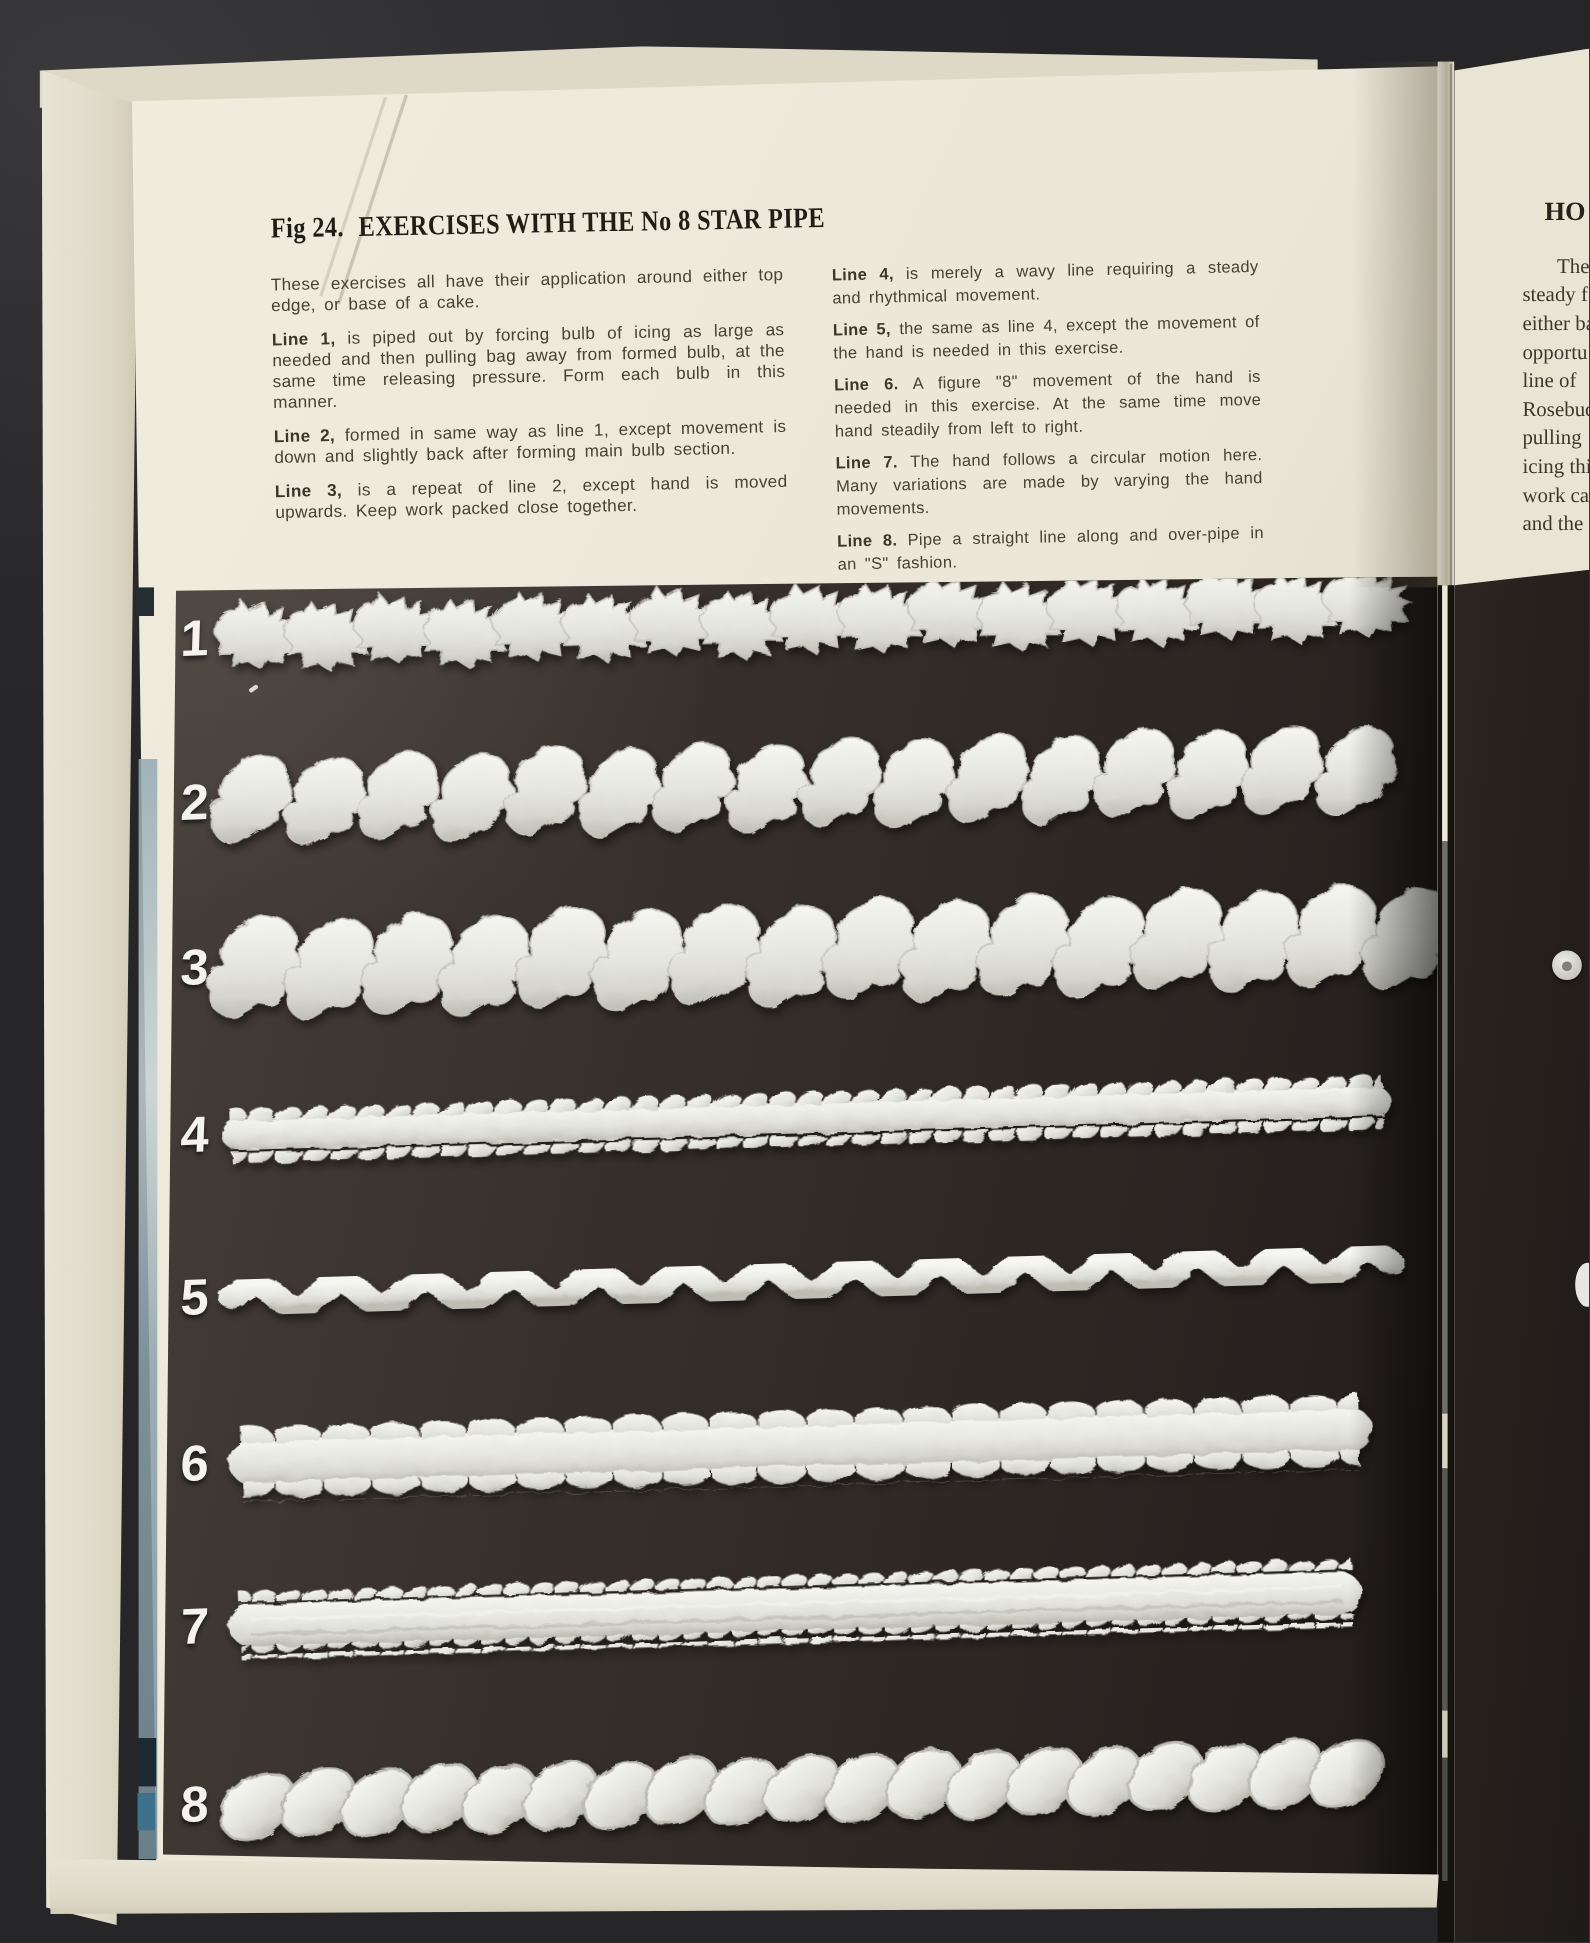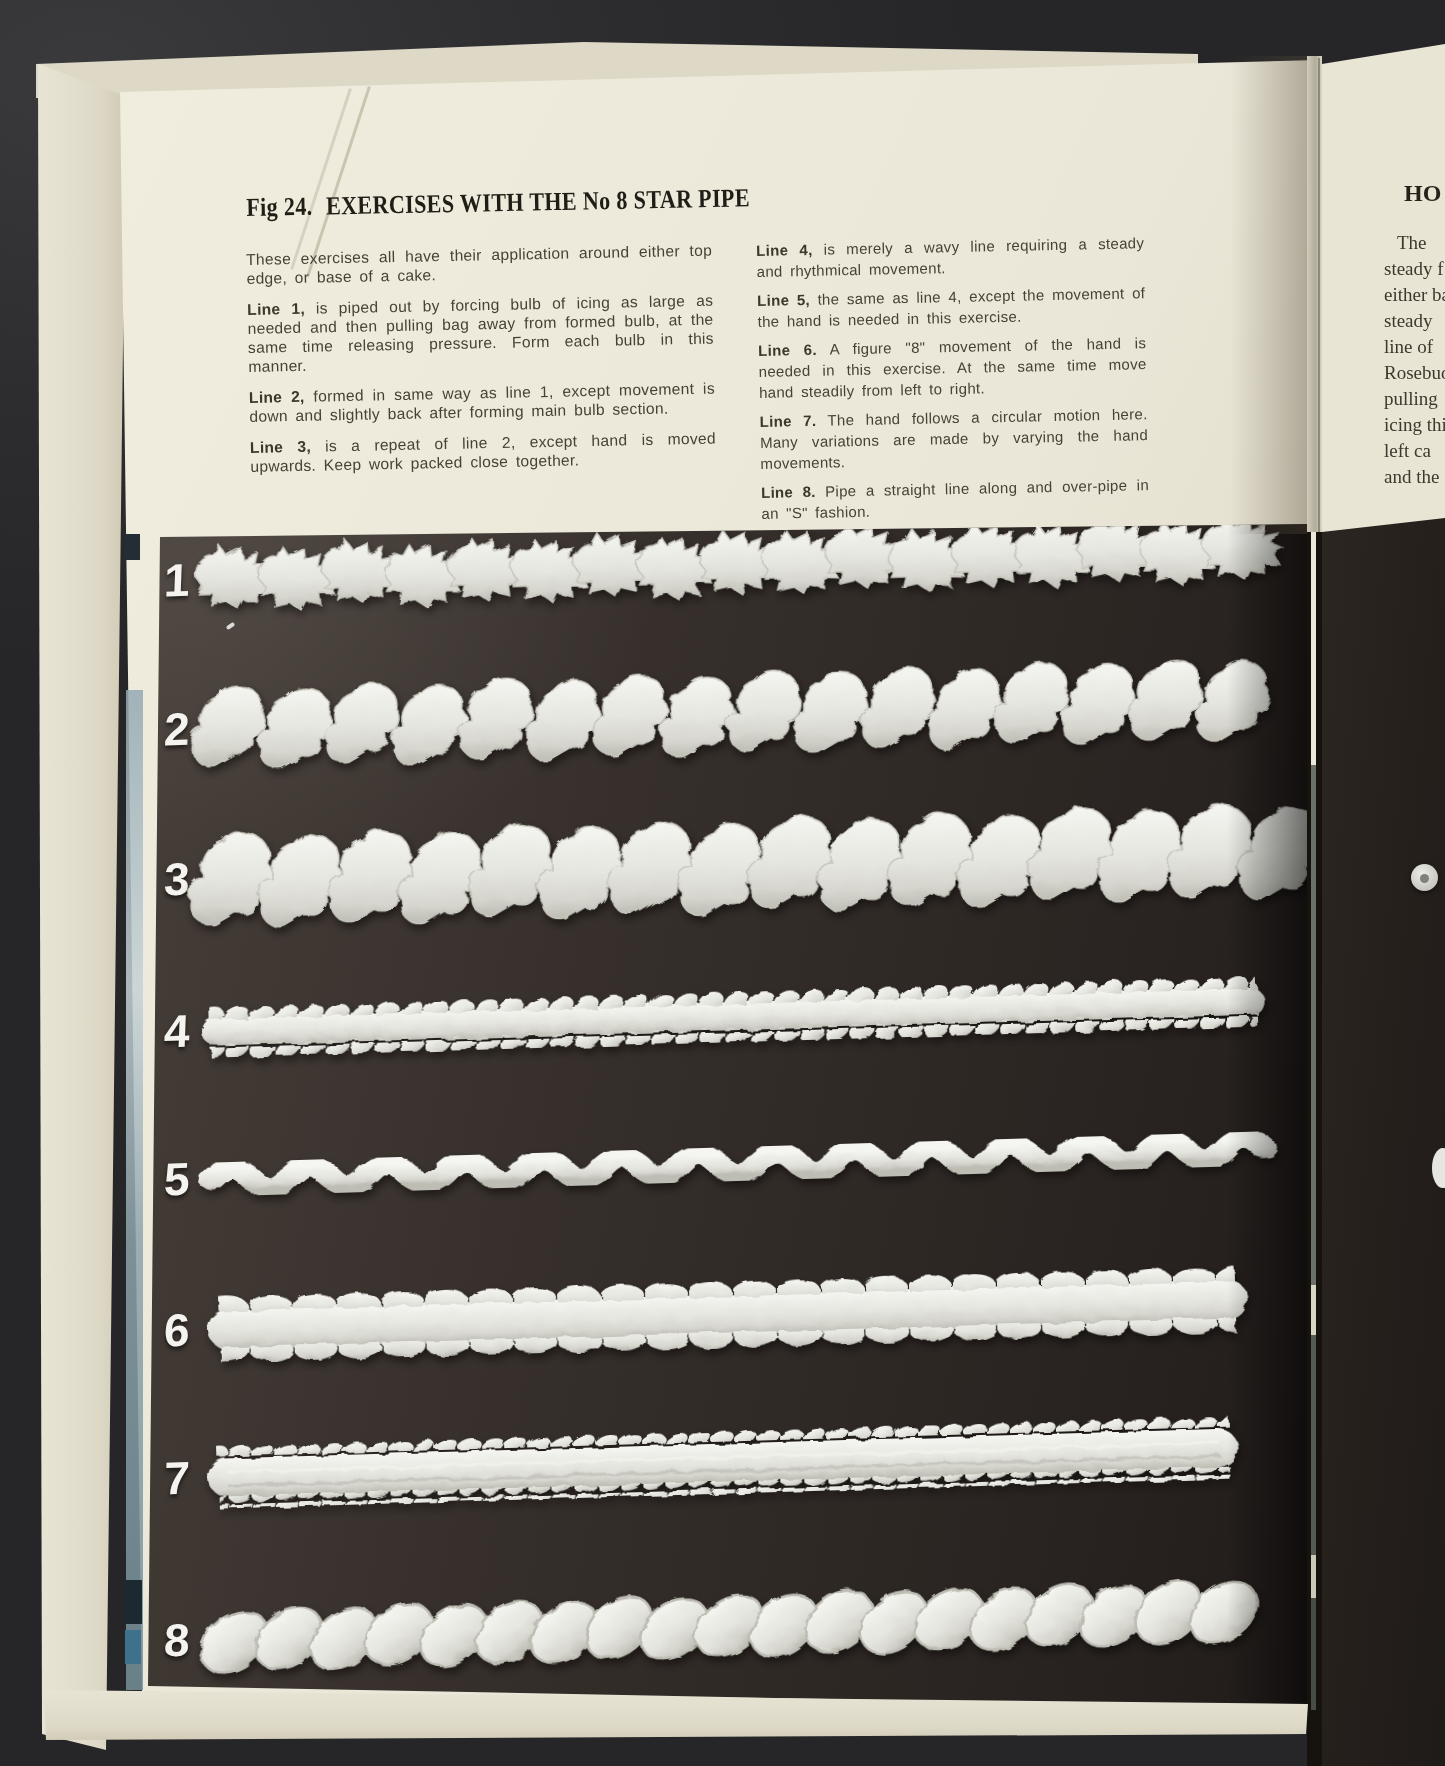--- a/index.html
+++ b/index.html
@@ -69,21 +69,21 @@
     font-size:46px;font-weight:bold;line-height:1;
     transform:skewX(-4deg) rotate(-2deg);text-shadow:0 3px 4px rgba(0,0,0,.6);}
   .row{position:absolute;transform-origin:left center;transform:rotate(-1.7deg);}
   .row svg{display:block;overflow:visible;filter:drop-shadow(2px 5px 4px rgba(8,6,4,.55));}
   
   .rp-head{left:1404px;top:180px;font-family:"Liberation Serif",serif;font-weight:bold;
     font-size:24px;color:#26221a;}
   .rp-text{left:1384px;top:230px;width:61px;height:280px;overflow:hidden;
     font-family:"Liberation Serif",serif;font-size:19px;line-height:26px;color:#3d382d;}
   .rp-text div{white-space:nowrap;}
-  .rp-text div:first-child{text-indent:13px;}
+  .rp-text div:first-child{text-indent:13px;text-align:right;}
 </style>
 </head>
 <body>
 
 <svg width="0" height="0" style="position:absolute">
   <defs>
     <linearGradient id="ig" x1="0" y1="0" x2="0" y2="1">
       <stop offset="0" stop-color="#f5f5f1"></stop>
         <stop offset=".5" stop-color="#e6e6e0"></stop>
       <stop offset=".8" stop-color="#d6d6cf"></stop>
@@ -306,26 +306,26 @@
       <div class="abs grommet-hole"></div>
     </div>
     <div class="abs edge-blob"></div>
   </div>
 
   <div class="abs rp-head">HO</div>
   <div class="abs rp-text">
     <div>The</div>
     <div>steady f</div>
     <div>either ba</div>
-    <div>steady</div>
+    <div>opportu</div>
     <div>line of</div>
     <div>Rosebud</div>
     <div>pulling</div>
     <div>icing thi</div>
-    <div>left ca</div>
+    <div>work ca</div>
     <div>and the</div>
   </div>
 
   <div class="abs shade-gutter-cream"></div>
   <div class="abs gutter-top"></div>
   <div class="abs gutter-crease"></div>
   <div class="abs gutter-bottom"></div>
   <div class="abs gseg" style="top:532px;height:233px;background:#ece8da;"></div>
   <div class="abs gseg" style="top:765px;height:520px;background:#6b7068;"></div>
   <div class="abs gseg" style="top:1285px;height:50px;background:#d8d5c5;"></div>

